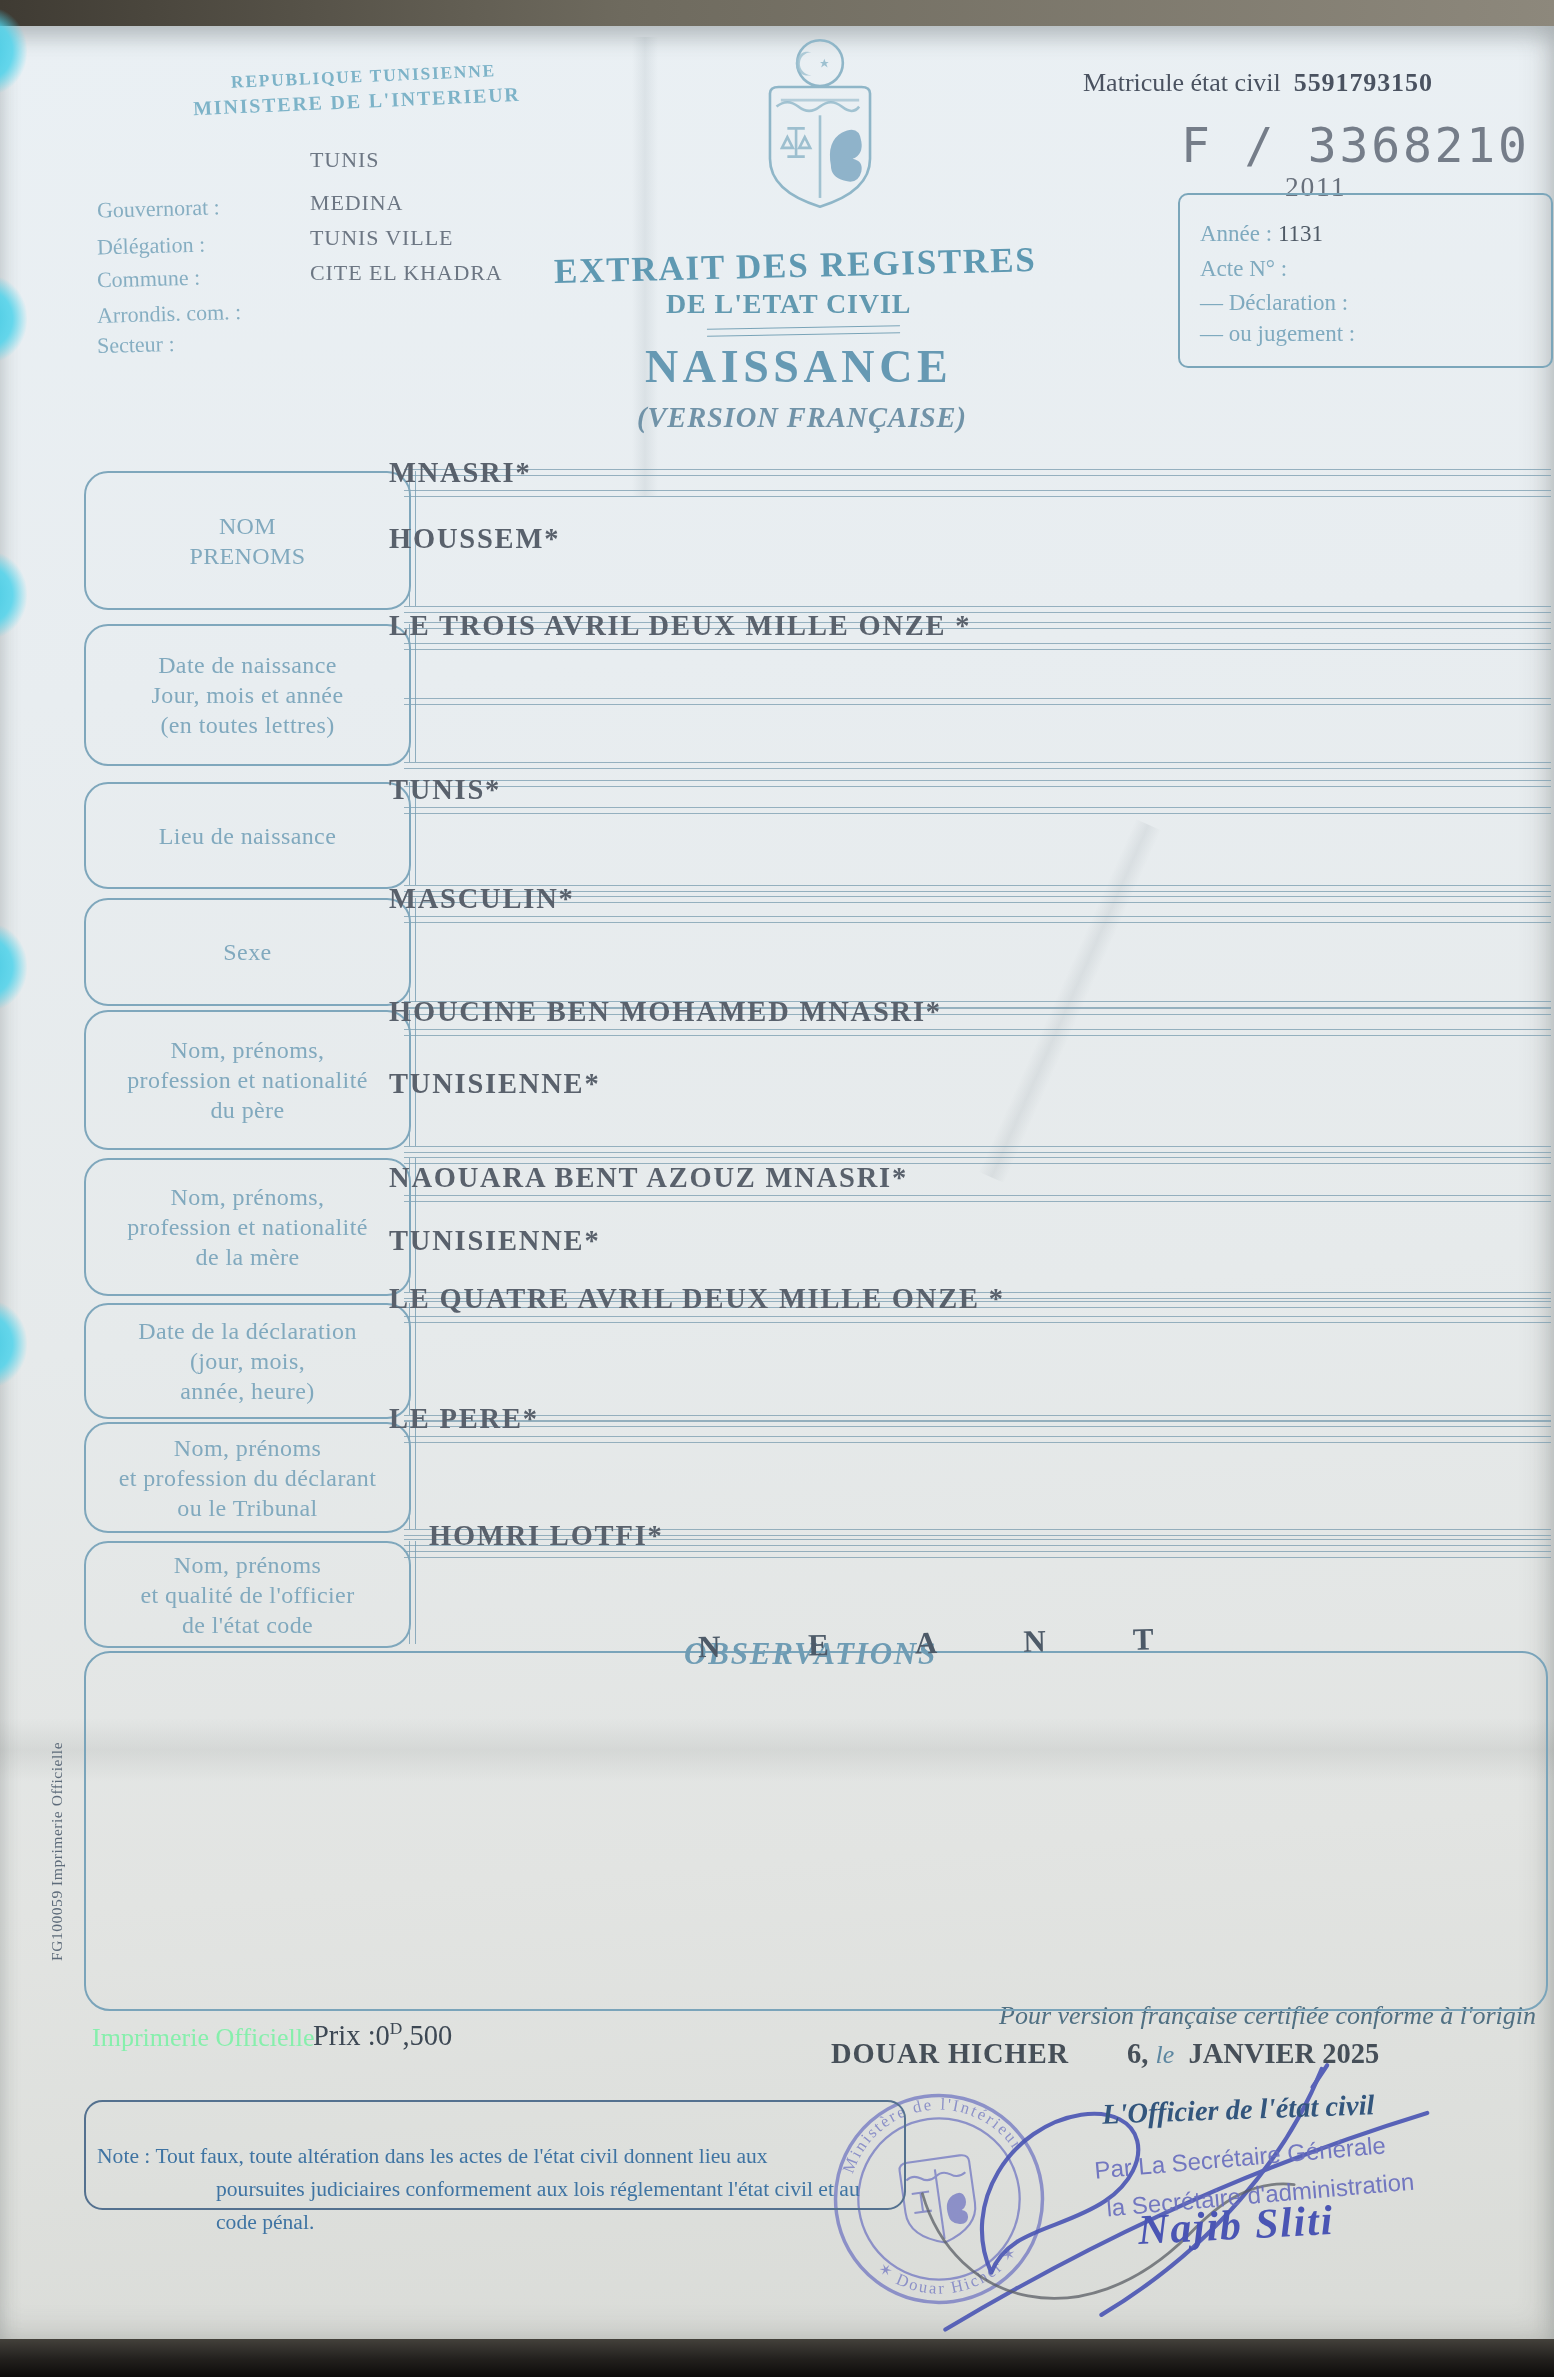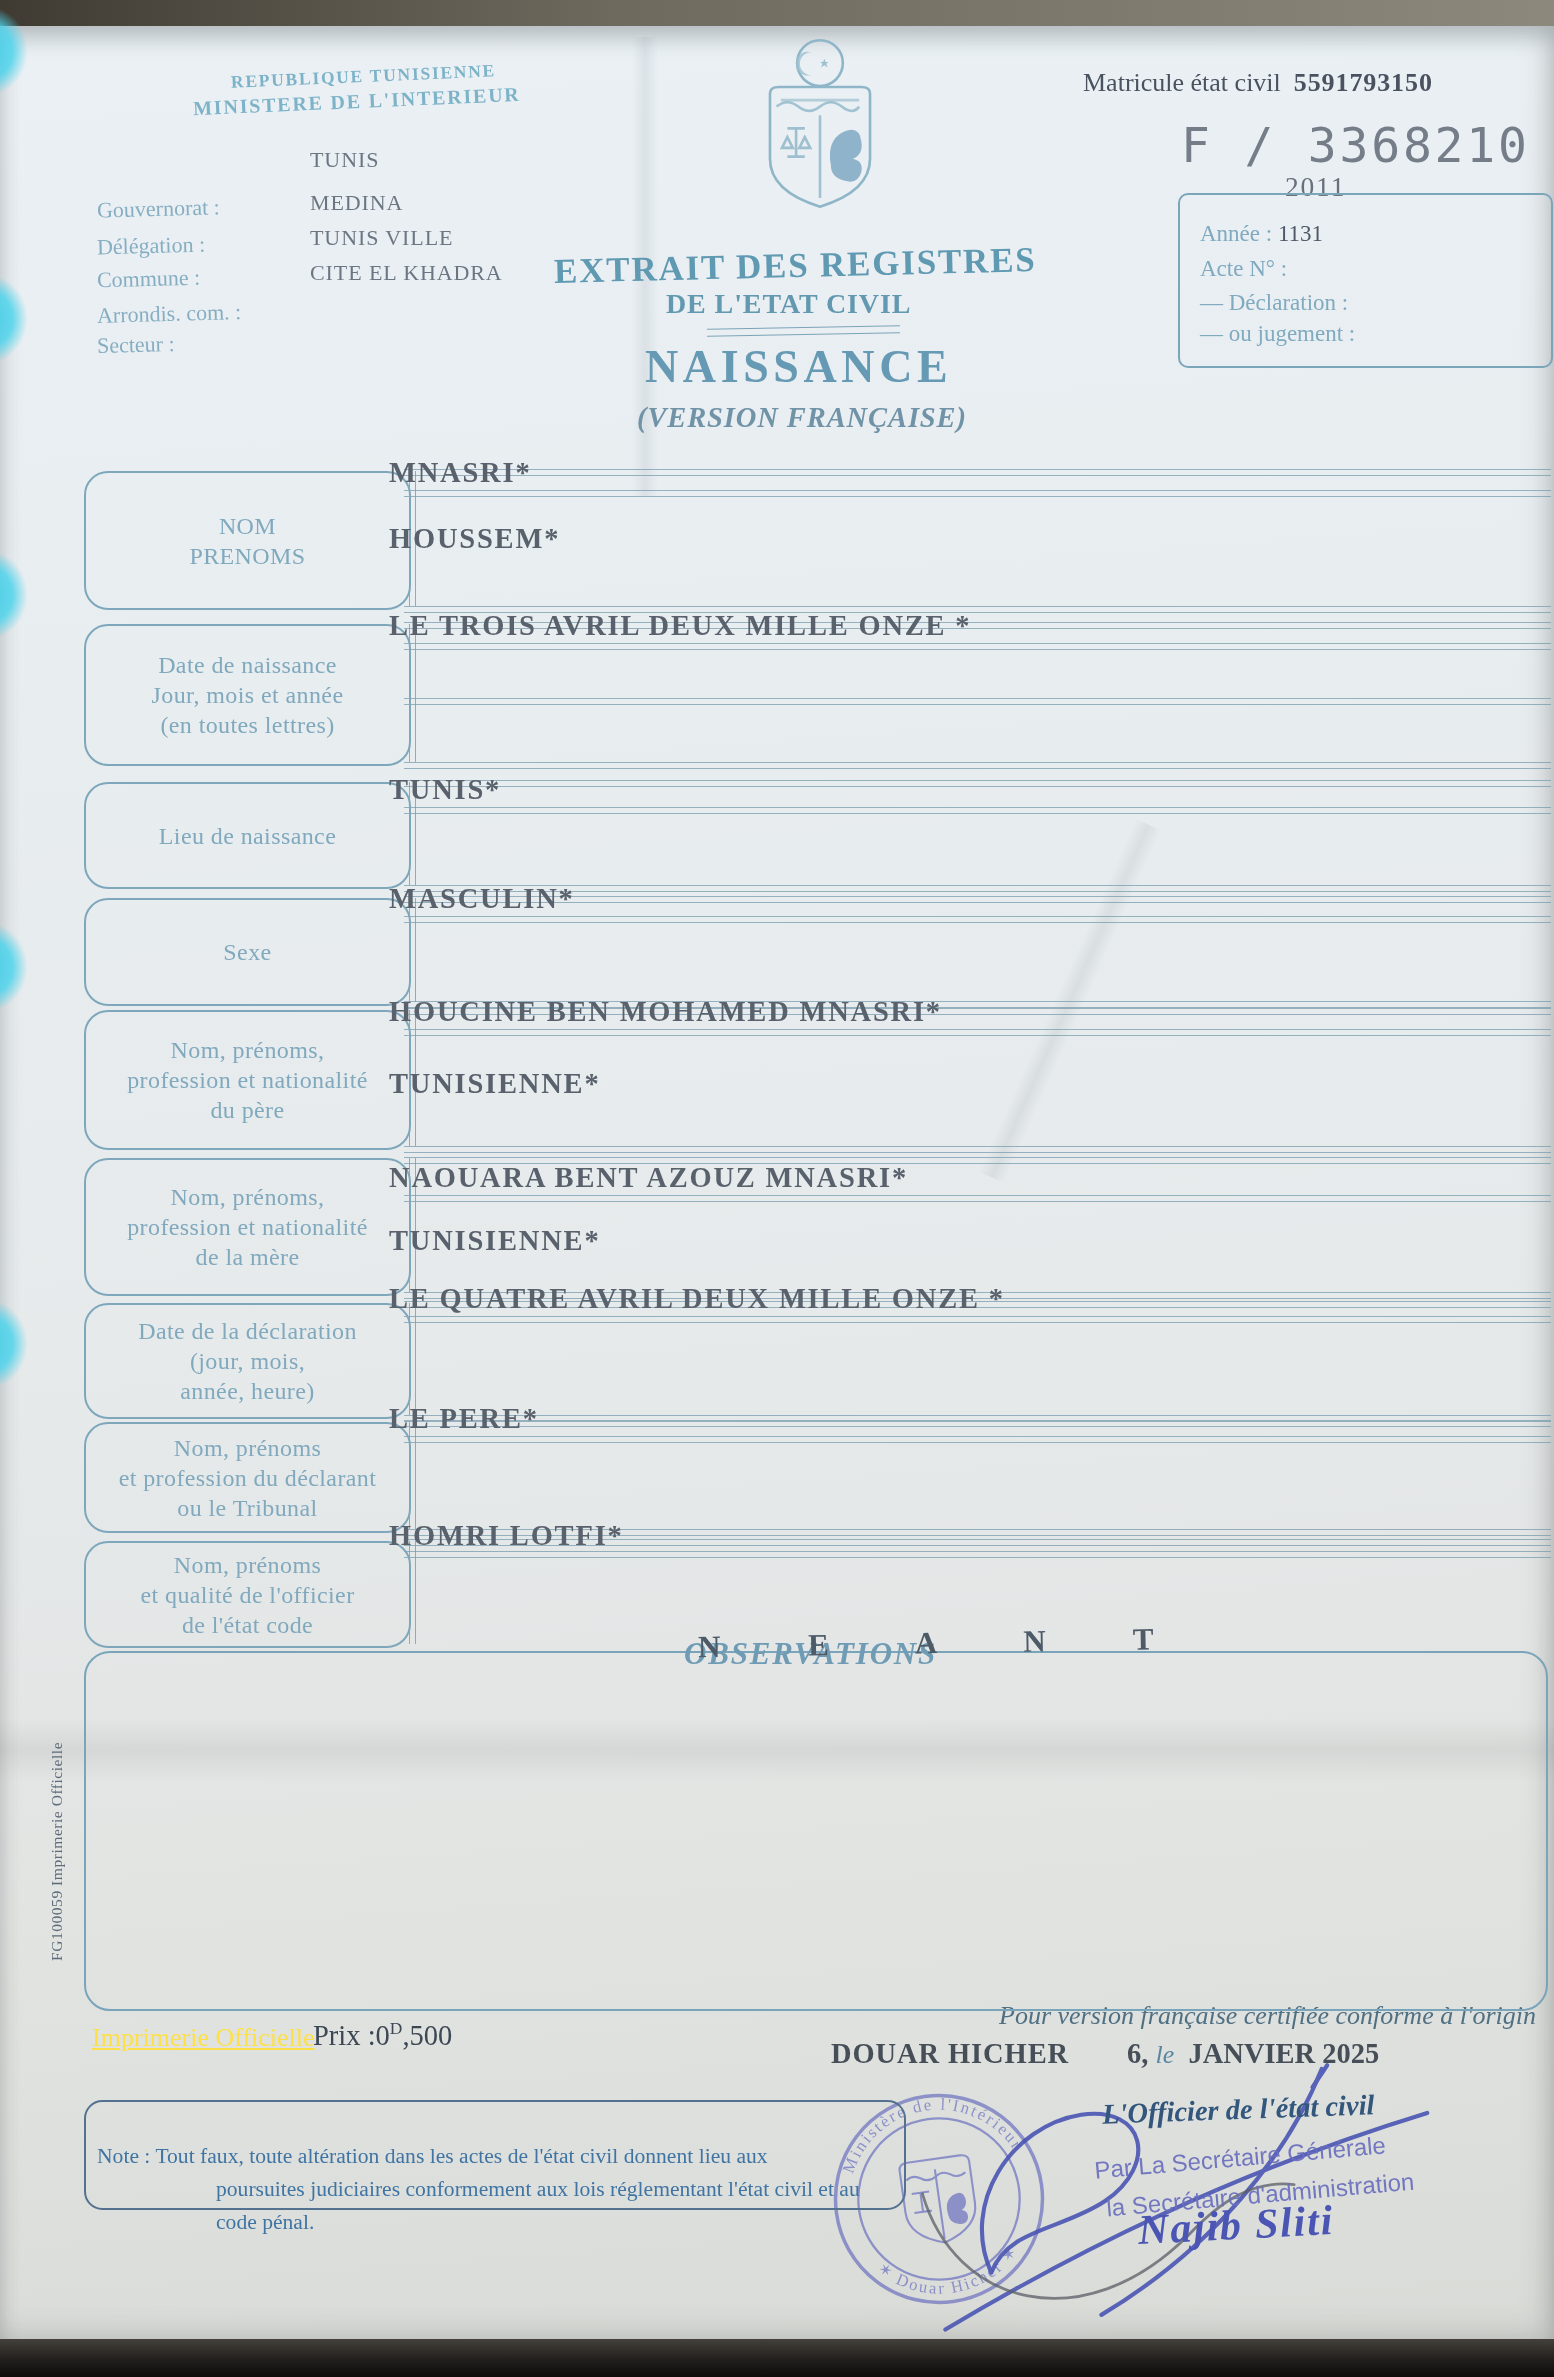--- a/index.html
+++ b/index.html
@@ -62,21 +62,21 @@
   .val{position:absolute;left:389px;color:#59616c;font-size:28.5px;font-weight:700;
        letter-spacing:1.8px;white-space:nowrap;z-index:3;}
   
   .obsbox{position:absolute;left:84px;top:1651px;width:1460px;height:356px;
           border:2.8px solid #7aa4ba;border-radius:26px;z-index:1;}
   .obs-h{position:absolute;left:684px;top:1636px;color:#6f9cb4;font-size:31px;font-weight:700;
          font-style:italic;letter-spacing:1.8px;z-index:2;white-space:nowrap;}
   .obs-n{position:absolute;left:698px;top:1625px;color:#4d5a68;font-size:31px;font-weight:700;
          letter-spacing:40px;z-index:3;transform:rotate(-1deg);white-space:nowrap;}
   
-  .imprim{position:absolute;left:92px;top:2023px;color:#fde047;font-size:26px;white-space:nowrap;text-decoration:underline;}
+  .imprim{position:absolute;left:92px;top:2023px;color:#86efac;font-size:26px;white-space:nowrap;}
   .prix{position:absolute;left:313px;top:2018px;color:#3d4854;font-size:28.5px;white-space:nowrap;}
   .prix sup{font-size:17.4px;}
   .certif{position:absolute;left:999px;top:2001px;color:#4f6f82;font-size:26px;font-style:italic;white-space:nowrap;}
   .place{position:absolute;left:831px;top:2038px;color:#464f58;font-size:28.5px;font-weight:600;letter-spacing:0.9px;white-space:nowrap;}
   .dateline{position:absolute;left:1127px;top:2038px;color:#464f58;font-size:28.5px;font-weight:600;white-space:nowrap;}
   .dateline i{color:#5c86a0;font-weight:400;font-size:26px;}
   .notebox{position:absolute;left:84px;top:2100px;width:818px;height:106px;
            border:2.8px solid #54718f;border-radius:18.4px;z-index:2;}
   .notebox div{position:absolute;color:#3f74a3;font-size:21.6px;white-space:nowrap;margin-top:38px;}
   .officier{position:absolute;left:1102px;top:2094px;color:#33567d;font-size:28.5px;font-weight:700;
@@ -241,21 +241,21 @@
   <div class="val" style="top:1403px;">LE PERE*</div>
 
   <div class="hline" style="top:1539px;"></div>
   <div class="hline" style="top:1551px;"></div>
   <div class="vline" style="top:1541px;height:103px;"></div>
   <div class="lblbox" style="top:1541px;height:103px;">
     <span>Nom, prénoms</span>
       <span>et qualité de l'officier</span>
       <span>de l'état code</span>
   </div>
-  <div class="val" style="top:1520px;">HOMRI LOTFI*</div>
+  <div class="val" style="top:1520px;margin-left:40px;">HOMRI LOTFI*</div>
 
   <div class="obsbox"></div>
   <div class="obs-h">OBSERVATIONS</div>
   <div class="obs-n">N E A N T</div>
 
   <div class="imprim">Imprimerie Officielle</div>
   <div class="prix">
     <span>Prix :0</span><sup>D</sup><span>,500</span>
   </div>
   <div class="certif">Pour version française certifiée conforme à l'origin</div>

